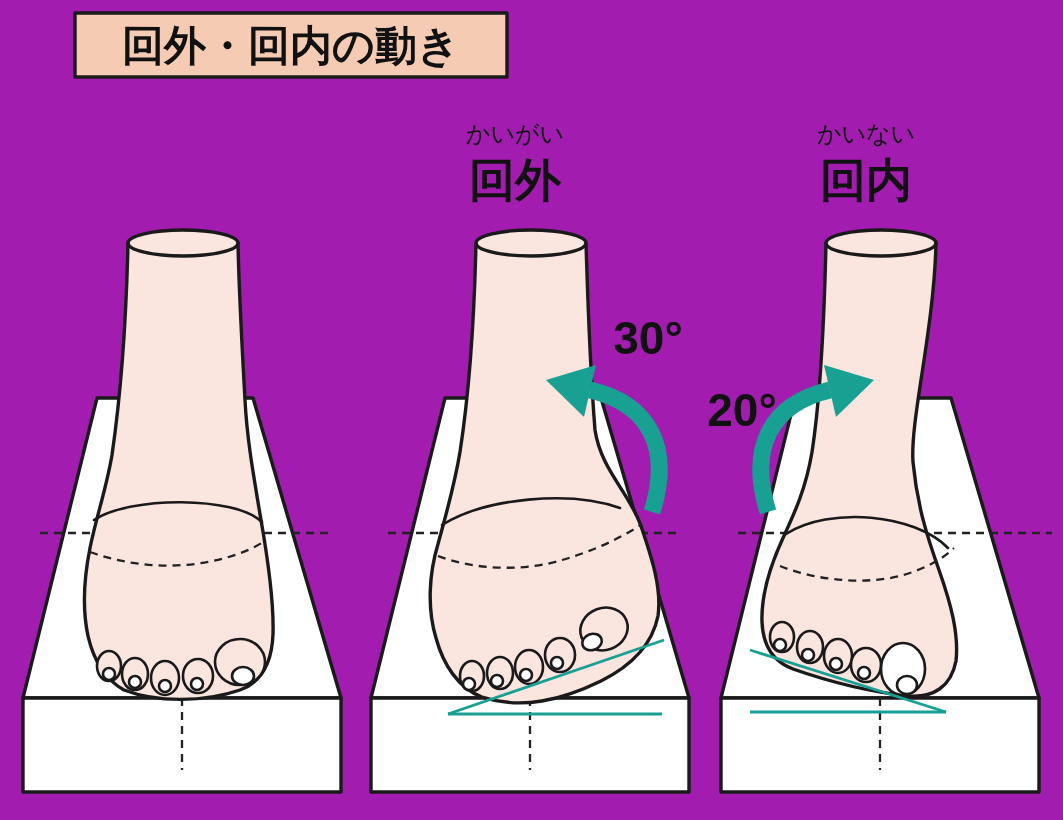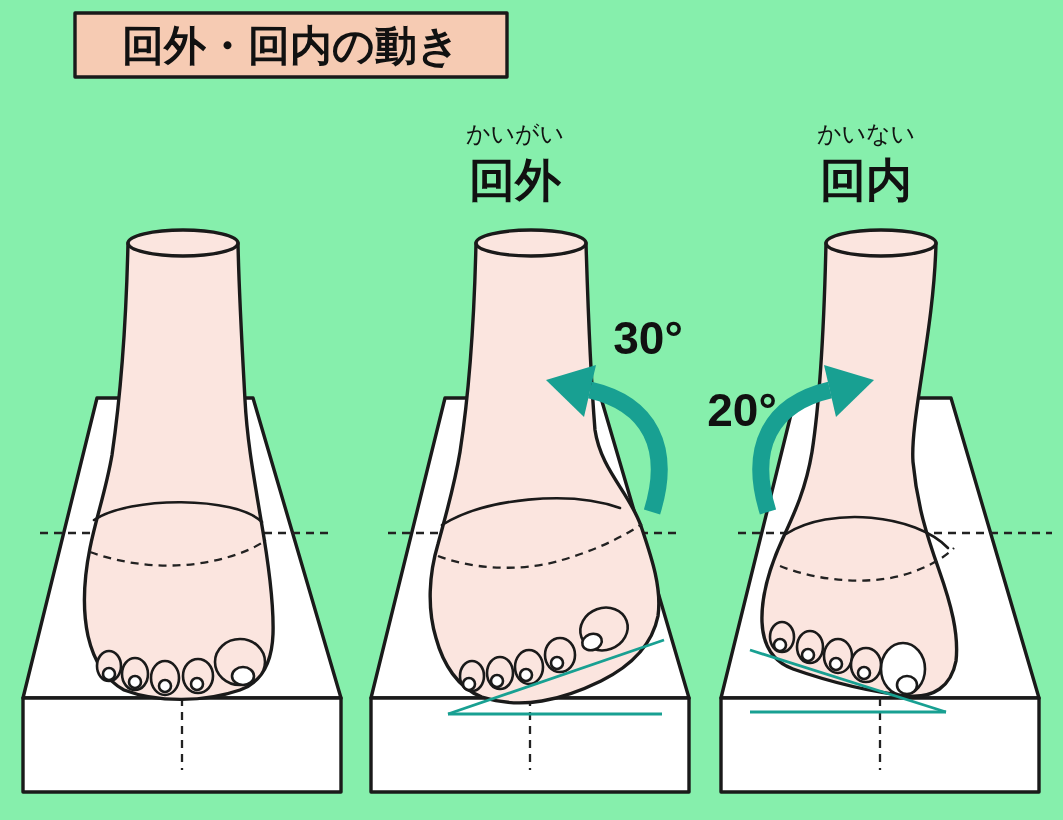--- a/index.html
+++ b/index.html
@@ -1,16 +1,16 @@
 <!DOCTYPE html>
 <html><head>
 <meta charset="utf-8">
 <style>
   html,body{margin:0;padding:0;background:#ffffff}
-  .frame{position:relative;width:1063px;height:820px;background:#86efac;
+  .frame{position:relative;width:1063px;height:820px;background:#a21caf;
          font-family:"Liberation Sans",sans-serif;overflow:hidden}
   svg{display:block}
   svg text{font-family:"Liberation Sans",sans-serif}
   .outline{stroke:#1A1A1A;stroke-width:3.4;stroke-linejoin:round;stroke-linecap:round}
   .thin{stroke-width:2.6}
   .skin{fill:#FBE5DF}
   .white{fill:#FFFFFF}
   .nofill{fill:none}
   .dash{fill:none;stroke:#222222;stroke-width:2.3;stroke-dasharray:8 6}
   .wedge{stroke:#18A092;stroke-width:2.8;fill:none}

